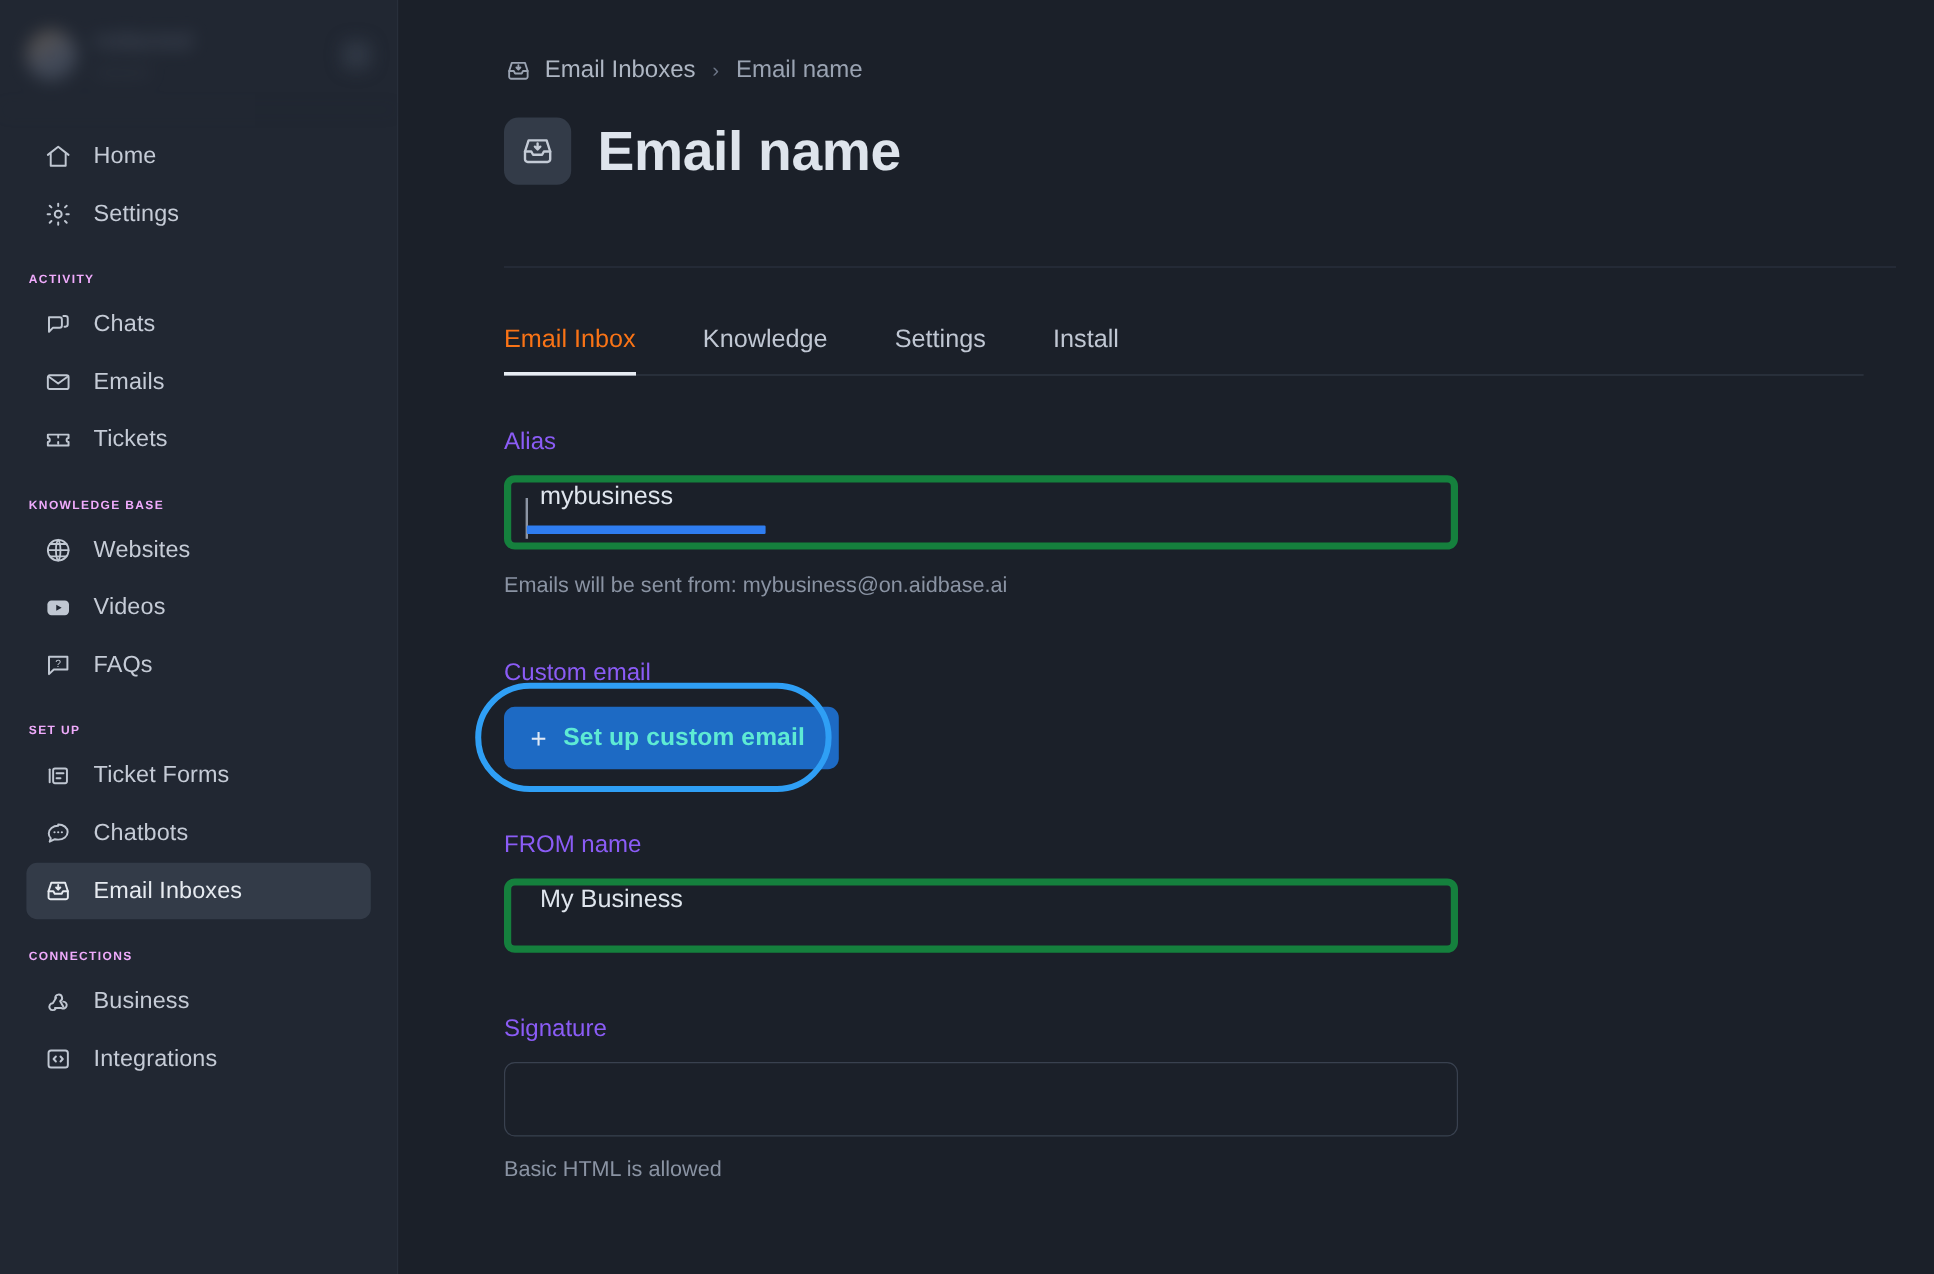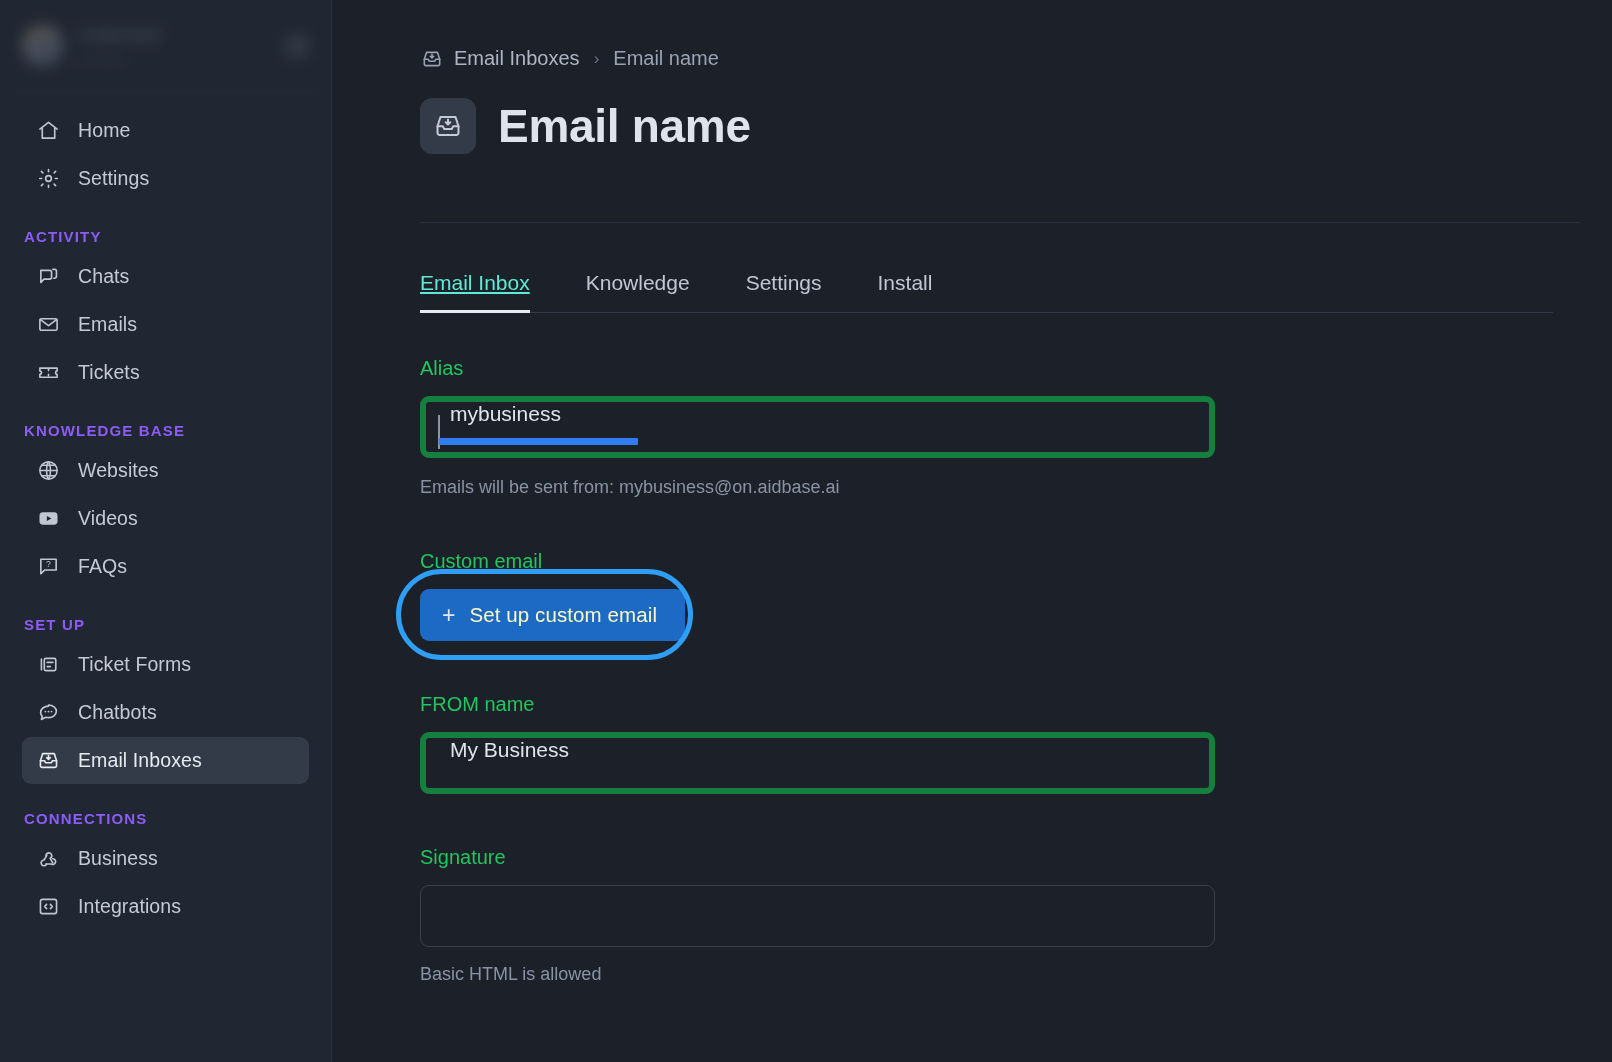--- a/index.html
+++ b/index.html
@@ -56,24 +56,24 @@
     font-size: 12px; color: #39404e; margin-top: 7px; white-space: nowrap;
   }
   .user-action {
     width: 24px; height: 24px; border-radius: 5px;
     background: #333b48; flex: 0 0 24px;
   }
 
   .nav { padding: 14px 0 0 0; }
 
   .nav-section {
-    font-size: 15px;
+    font-size: 10px;
     font-weight: 700;
     letter-spacing: 1.15px;
-    color: #8b5cf6;
+    color: #f0abfc;
     padding: 0 0 0 24px;
     margin: 26px 0 8px 0;
     text-transform: uppercase;
   }
 
   .nav-item {
     display: flex;
     align-items: center;
     height: 47px;
     margin: 1px 22px 1px 22px;
@@ -166,42 +166,42 @@
   }
   .tab {
     font-size: 21px;
     color: #c0c7d3;
     padding: 0 0 18px 0;
     margin-right: 56px;
     cursor: pointer;
     position: relative;
     white-space: nowrap;
   }
-  .tab.active { color: #5eead4; text-decoration: underline; }
+  .tab.active { color: #f97316; }
   .tabs-underline {
     position: absolute;
     left: 0; right: 32px; bottom: 0;
     height: 1px;
     background: #323a47;
   }
   .tab.active::after {
     content: "";
     position: absolute;
     left: 0; right: 0; bottom: 0;
     height: 3px;
     background: #e7ecf3;
     z-index: 2;
   }
 
   
   .form { margin-top: 44px; max-width: 820px; }
 
   .field-label {
     font-size: 20px;
-    color: #22c55e;
+    color: #8b5cf6;
     margin-bottom: 16px;
   }
 
   .input-box {
     position: relative;
     height: 62px;
     border: 6px solid #15803d;
     border-radius: 9px;
     background: transparent;
     display: flex;
@@ -253,22 +253,22 @@
   }
   .cta-plus {
     font-size: 23px;
     color: #dfe9f6;
     font-weight: 400;
     line-height: 1;
     margin-right: 14px;
   }
   .cta-label {
     font-size: 20.5px;
-    font-weight: 400;
-    color: #fef9c3;
+    font-weight: 700;
+    color: #5eead4;
     letter-spacing: .1px;
   }
 
   .focus-ring {
     position: absolute;
     left: -24px;
     top: -20px;
     width: 297px;
     height: 91px;
     border: 5px solid #2f9ff5;

